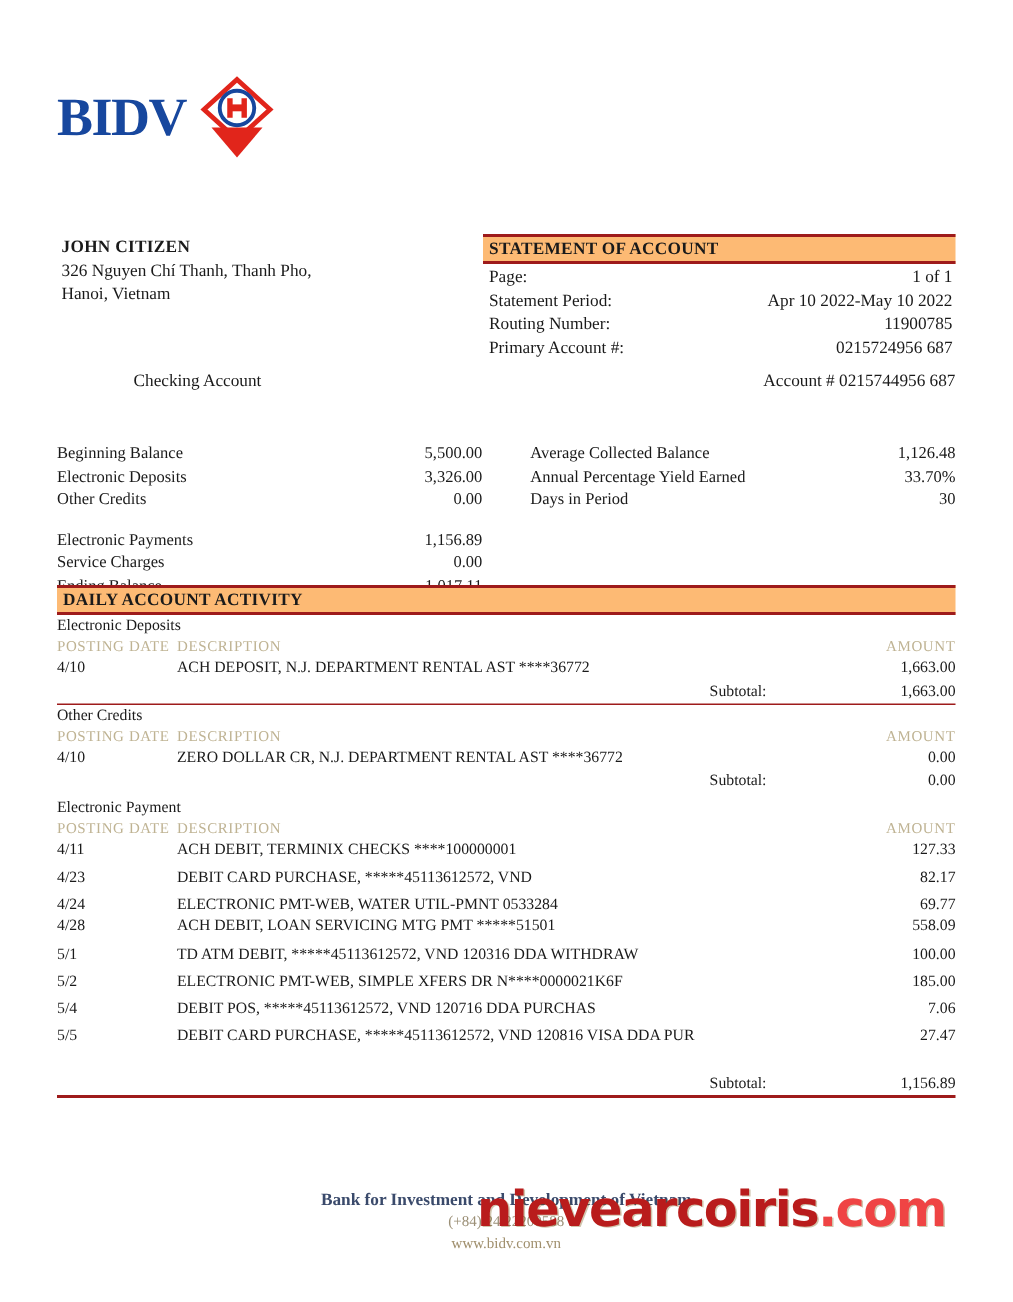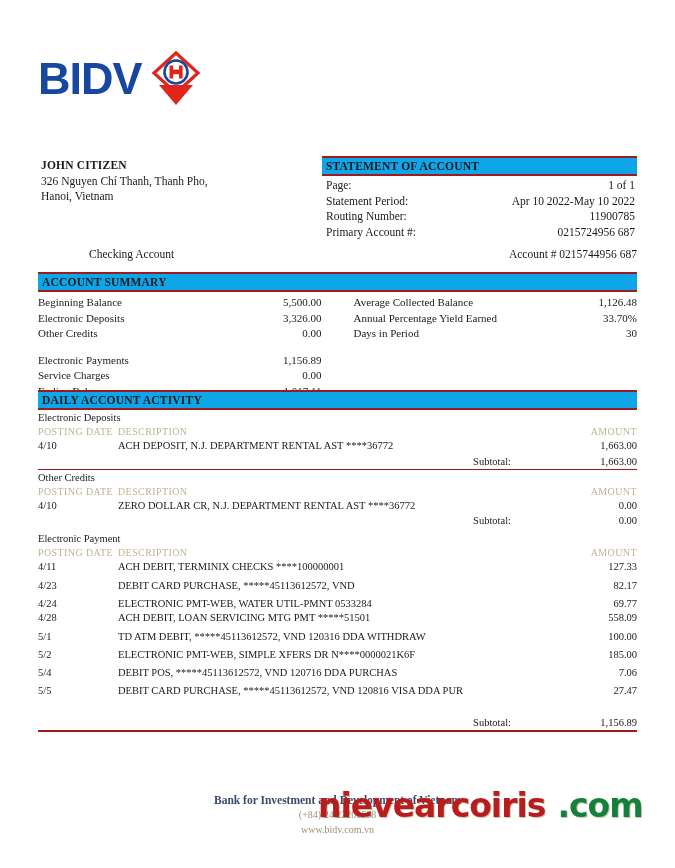--- a/index.html
+++ b/index.html
@@ -26,23 +26,23 @@
   
   .logo-wrap {
     position: absolute;
     left: 38px;
     top: 48px;
     display: flex;
     align-items: center;
     height: 60px;
   }
   .logo-text {
-    font-family: Liberation Sans, sans-serif;
+    font-family: Liberation Serif, serif;
     font-weight: bold;
-    font-size: 45px;
+    font-size: 36px;
     letter-spacing: -1px;
     color: #17479e;
     line-height: 1;
   }
   .logo-mark {
     margin-left: 6px;
     width: 56px;
     height: 58px;
   }
 
@@ -76,21 +76,21 @@
   }
 
   
   .soa {
     position: absolute;
     left: 322px;
     top: 156px;
     width: 315px;
   }
   .band {
-    background: #0ea5e9;
+    background: #fdba74;
     border-top: 2.5px solid #9e1b1b;
     border-bottom: 2.5px solid #9e1b1b;
     padding: 2px 4px 2px 4px;
     font-weight: bold;
     font-size: 11.5px;
     letter-spacing: 0.2px;
     box-sizing: border-box;
   }
   .soa-rows {
     padding-top: 2px;
@@ -222,21 +222,21 @@
     font-family: "DejaVu Sans", sans-serif;
     font-weight: bold;
     font-size: 33px;
     letter-spacing: -1px;
     line-height: 1;
     white-space: nowrap;
     text-shadow: 1px 1px 0 rgba(120,90,20,0.35);
   }
   .wm-a { color: #b91c1c; }
   .wm-b { color: #b91c1c; }
-  .wm-c { color: #15803d; margin-left: 12px; }
+  .wm-c { color: #ef4444; }
 </style>
 </head>
 <body>
 
 <div class="page">
 
   <div class="logo-wrap">
     <span class="logo-text">BIDV</span>
     <span class="logo-mark">
       <svg viewBox="0 0 56 58" width="56" height="58">
@@ -274,23 +274,20 @@
         <span>Routing Number:</span>
         <span>11900785</span>
       </div>
       <div class="soa-row">
         <span>Primary Account #:</span>
         <span>0215724956 687</span>
       </div>
     </div>
   </div>
 
-  <div class="acct-summary-band">
-    <div class="band">ACCOUNT SUMMARY</div>
-  </div>
 
   <div class="summary-grid">
     <div class="sum-cols">
       <div class="sum-col left">
         <div class="sum-row">
           <span class="lbl">Beginning Balance</span>
           <span class="val">5,500.00</span>
         </div>
         <div class="sum-row">
           <span class="lbl">Electronic Deposits</span>

